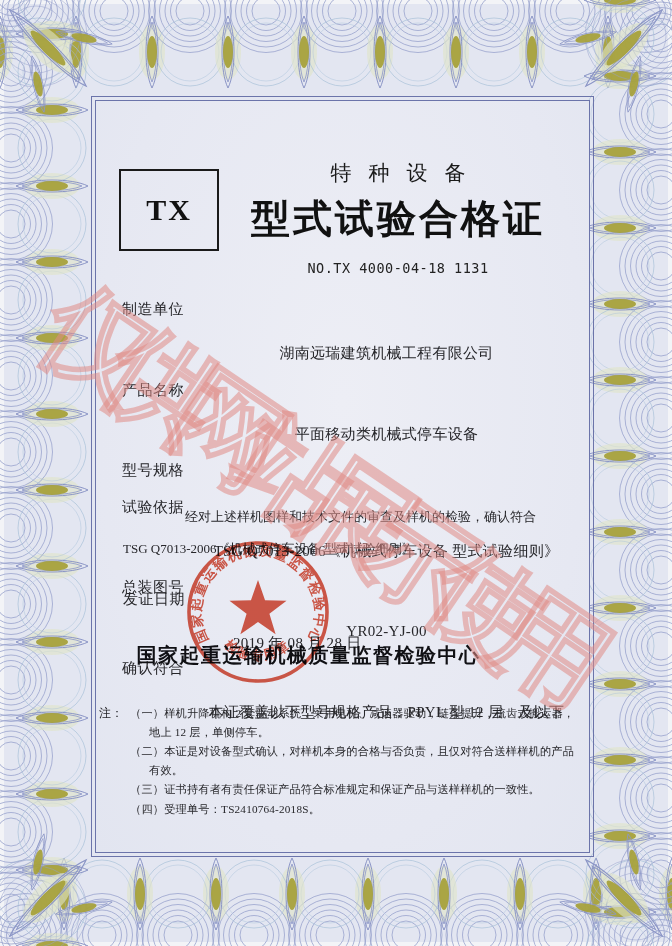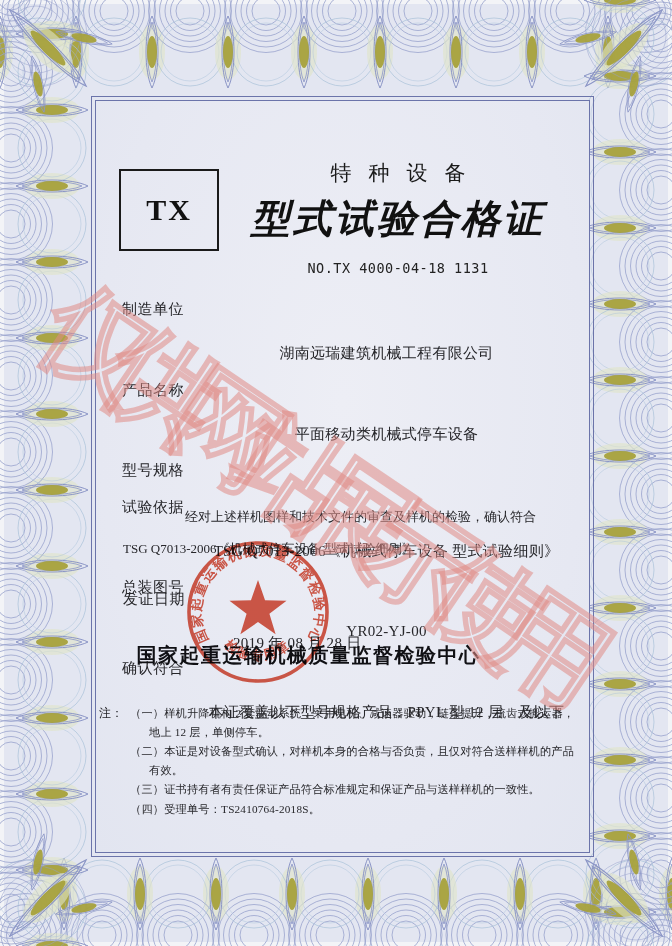--- a/index.html
+++ b/index.html
@@ -18,21 +18,21 @@
     background:radial-gradient(ellipse at 50% 40%, #edeef5 0%, #e6e8f2 70%, #e2e5f0 100%);
     z-index:2;
   }
   .tx-box{
     position:absolute;left:13px;top:68px;width:96px;height:78px;
     border:2px solid #1a1a1a;display:flex;align-items:center;justify-content:center;
     font-size:30px;font-weight:700;letter-spacing:2px;color:#111;margin-left:10px;
   }
   .head{position:absolute;left:115px;right:4px;top:58px;text-align:center;}
   .title-small{font-size:21px;letter-spacing:17px;text-indent:17px;color:#1b1b1b;}
-  .title-main{margin-top:5px;font-size:39px;font-weight:700;letter-spacing:3px;color:#111;font-style:italic;}
+  .title-main{margin-top:5px;font-size:39px;font-weight:700;letter-spacing:3px;color:#111;}
   .cert-no{
     position:absolute;left:115px;right:4px;top:159px;text-align:center;
     font-family:"DejaVu Sans Mono",monospace;font-size:13.5px;letter-spacing:.5px;color:#222;
   }
   .fields{position:absolute;left:26px;right:10px;top:197px;text-align:center;}
   .frow{display:flex;margin-bottom:14.5px;font-size:15px;line-height:22px;}
   .flabel{flex:0 0 60px;margin-right:10px;letter-spacing:.5px;white-space:nowrap;}
   .fvalue{flex:1;letter-spacing:.3px;margin-top:44px;}
   .statement{position:absolute;left:27px;right:8px;top:400px;font-size:13px;line-height:32px;}
   .statement .l1{padding-left:62px;}

